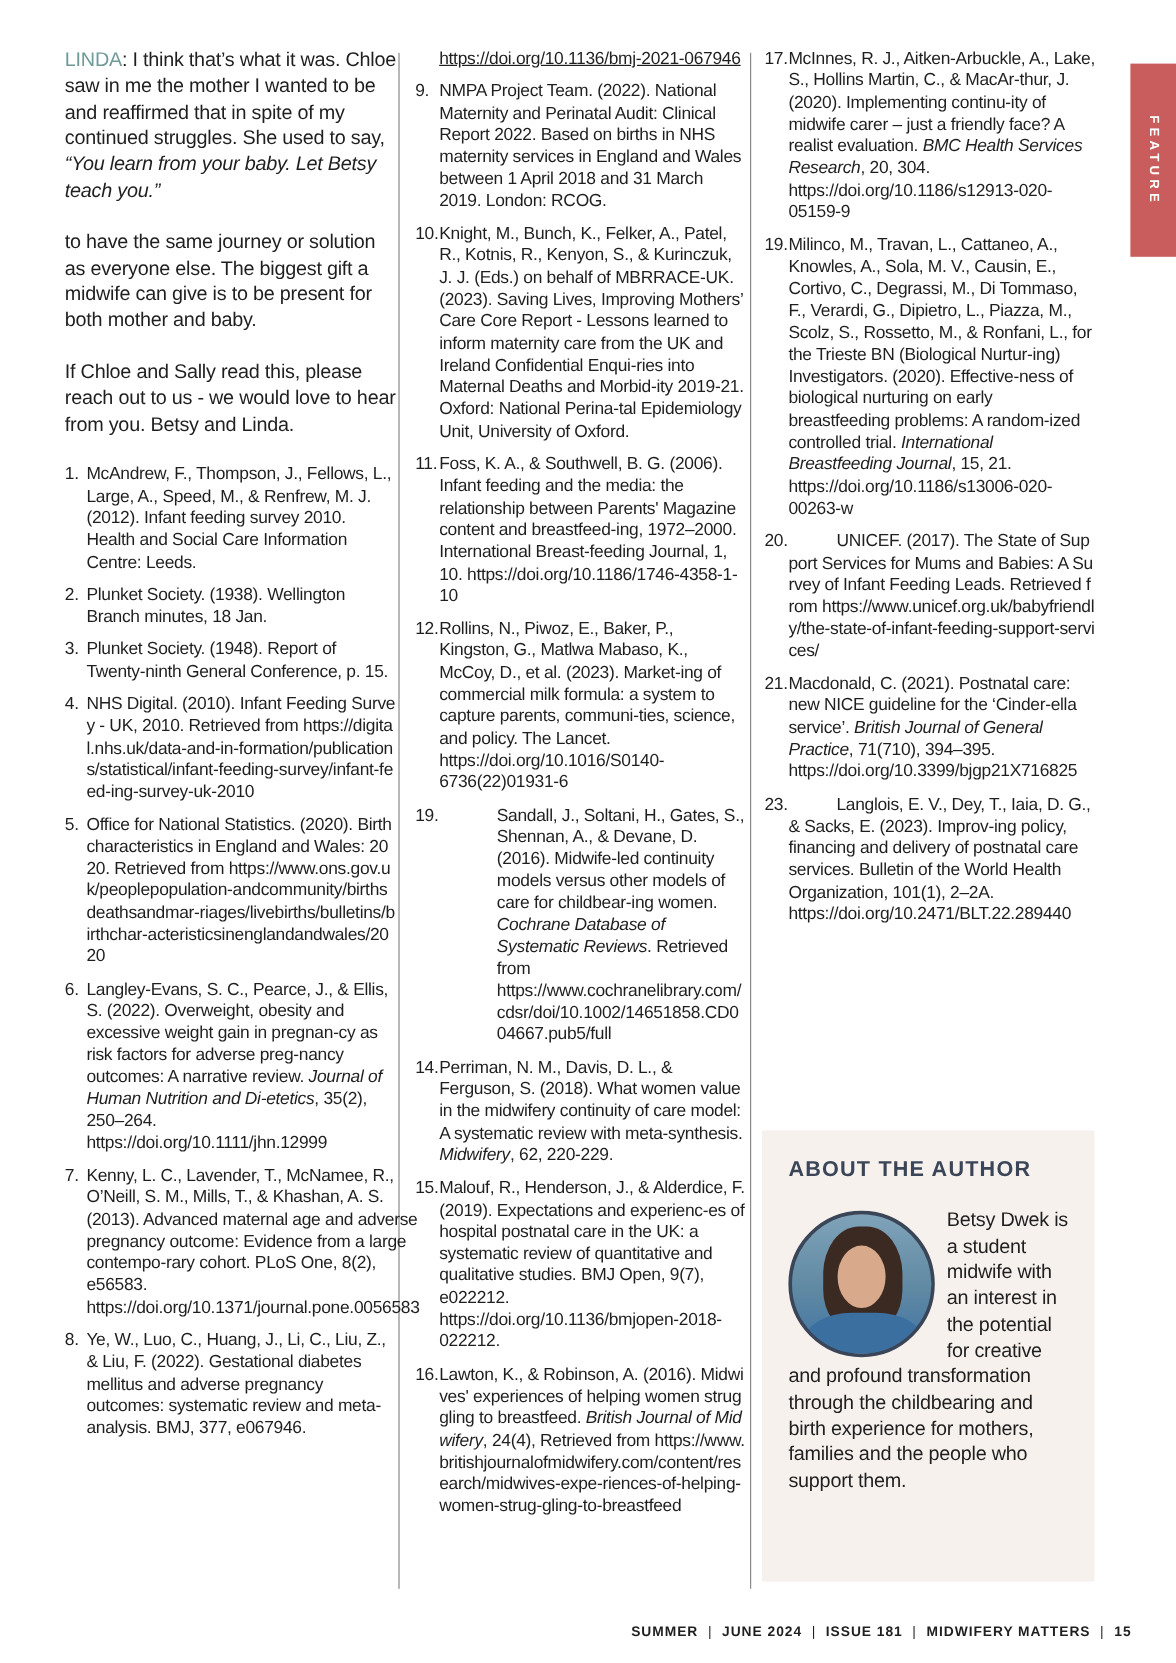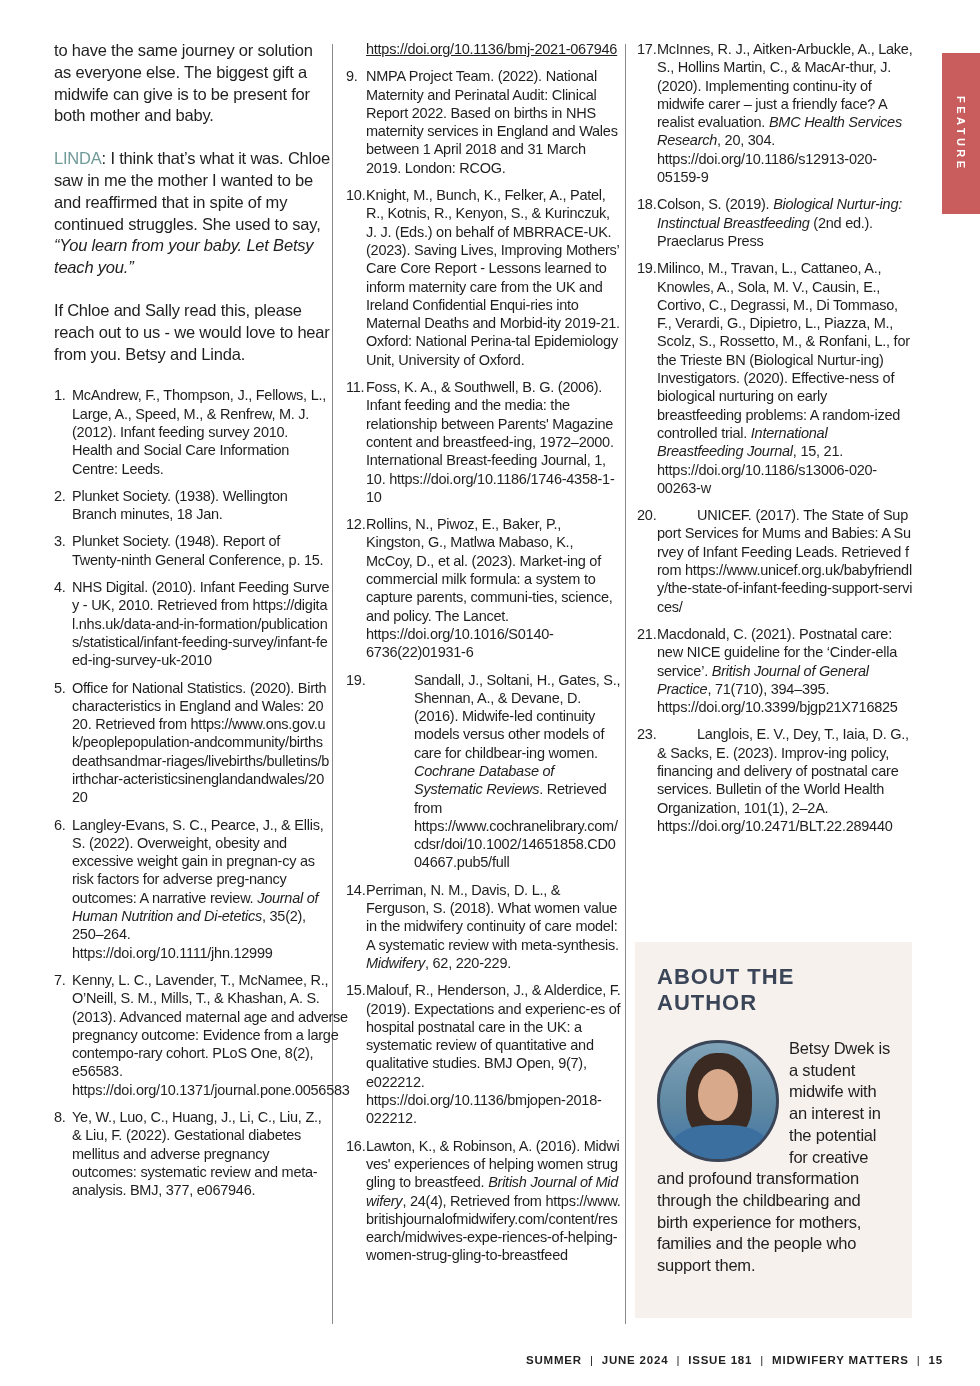--- a/index.html
+++ b/index.html
@@ -28,43 +28,43 @@
   .ref .txt { flex: 1; }
   .ref .txt em { font-style: italic; }
   .ref .gap { display: inline-block; width: 40px; }
 
   .cont { font-size: 14.5px; line-height: 18.3px; padding-left: 20px; margin-bottom: 9px; letter-spacing: -0.25px; text-decoration: underline; }
 
   .feature-tab { position: absolute; left: 942px; top: 53px; width: 38px; height: 161px; background: #c95c5c; display: flex; align-items: center; justify-content: center; }
   .feature-tab span { writing-mode: vertical-rl; color: #ffffff; font-size: 11px; font-weight: bold; letter-spacing: 3.5px; }
 
   .author-box { position: absolute; left: 635px; top: 942px; width: 277px; height: 376px; background: #f7f1ee; padding: 22px 20px 0 22px; }
-  .author-title { font-size: 22px; font-weight: bold; color: #3a4658; letter-spacing: 1px; margin-bottom: 22px; }
+  .author-title { font-size: 18px; font-weight: bold; color: #3a4658; letter-spacing: 1px; margin-bottom: 22px; }
   .author-photo { float: left; width: 122px; height: 122px; border-radius: 50%; border: 3px solid #3a4658; margin: 2px 10px 4px 0; overflow: hidden; position: relative; background: linear-gradient(180deg, #7fa3b9 0%, #5f88a2 55%, #3f74a6 100%); }
   .author-photo .hair { position: absolute; left: 26px; top: 10px; width: 66px; height: 88px; border-radius: 45% 45% 40% 40%; background: #3b2a22; }
   .author-photo .face { position: absolute; left: 38px; top: 26px; width: 40px; height: 52px; border-radius: 50%; background: #d9a98c; }
   .author-photo .body { position: absolute; left: 10px; top: 82px; width: 100px; height: 60px; border-radius: 40% 40% 0 0; background: #3b6fa0; }
   .author-text { font-size: 16.5px; line-height: 21.7px; color: #1f1f1f; letter-spacing: -0.2px; }
 
   .footer { position: absolute; left: 526px; top: 1354px; font-size: 11.5px; font-weight: bold; color: #1f1f1f; letter-spacing: 0.8px; display: flex; gap: 8px; }
   .footer .sep { font-weight: normal; }
 </style>
 </head>
 <body>
 
 <div class="divider div1"></div>
 <div class="divider div2"></div>
 
 <div class="feature-tab">
   <span>FEATURE</span>
 </div>
 
 <div class="col col1">
+  <p class="para"><span class="speaker">LINDA</span><span>: I think that’s what it was. Chloe saw in me the mother I wanted to be and reaffirmed that in spite of my continued struggles. She used to say, </span><em>“You learn from your baby. Let Betsy teach you.”</em></p>
   <p class="para">to have the same journey or solution as everyone else. The biggest gift a midwife can give is to be present for both mother and baby.</p>
-  <p class="para"><span class="speaker">LINDA</span><span>: I think that’s what it was. Chloe saw in me the mother I wanted to be and reaffirmed that in spite of my continued struggles. She used to say, </span><em>“You learn from your baby. Let Betsy teach you.”</em></p>
   <p class="para">If Chloe and Sally read this, please reach out to us - we would love to hear from you. Betsy and Linda.</p>
 
 
   <ol class="refs">
     <li class="ref">
         <span class="num">1.</span>
         <span class="txt">McAndrew, F., Thompson, J., Fellows, L., Large, A., Speed, M., &amp; Renfrew, M. J. (2012). Infant feeding survey 2010. Health and Social Care Information Centre: Leeds.</span>
       </li>
     <li class="ref">
         <span class="num">2.</span>
@@ -135,24 +135,20 @@
   </ol>
 </div>
 
 <div class="col col3">
   <ol class="refs">
     <li class="ref">
         <span class="num">17.</span>
         <span class="txt"><span>McInnes, R. J., Aitken-Arbuckle, A., Lake, S., Hollins Martin, C., &amp; MacAr-thur, J. (2020). Implementing continu-ity of midwife carer – just a friendly face? A realist evaluation. </span><em>BMC Health Services Research</em><span>, 20, 304. https://doi.org/10.1186/s12913-020-05159-9</span></span>
       </li>
     <li class="ref">
-        <span class="num">18.</span>
-        <span class="txt"><span>Colson, S. (2019). </span><em>Biological Nurtur-ing: Instinctual Breastfeeding</em><span> (2nd ed.). Praeclarus Press</span></span>
-      </li>
-    <li class="ref">
         <span class="num">19.</span>
         <span class="txt" style="word-break: break-word;"><span>Milinco, M., Travan, L., Cattaneo, A., Knowles, A., Sola, M. V., Causin, E., Cortivo, C., Degrassi, M., Di Tommaso, F., Verardi, G., Dipietro, L., Piazza, M., Scolz, S., Rossetto, M., &amp; Ronfani, L., for the Trieste BN (Biological Nurtur-ing) Investigators. (2020). Effective-ness of biological nurturing on early breastfeeding problems: A random-ized controlled trial. </span><em>International Breastfeeding Journal</em><span>, 15, 21. https://doi.org/10.1186/s13006-020-00263-w</span></span>
       </li>
     <li class="ref">
         <span class="num">20.</span>
         <span class="txt" style="word-break: break-all;"><span class="gap"></span><span>UNICEF. (2017). The State of Support Services for Mums and Babies: A Survey of Infant Feeding Leads. Retrieved from https://www.unicef.org.uk/babyfriendly/the-state-of-infant-feeding-support-services/</span></span>
       </li>
     <li class="ref">
         <span class="num">21.</span>
         <span class="txt"><span>Macdonald, C. (2021). Postnatal care: new NICE guideline for the ‘Cinder-ella service’. </span><em>British Journal of General Practice</em><span>, 71(710), 394–395. https://doi.org/10.3399/bjgp21X716825</span></span>

